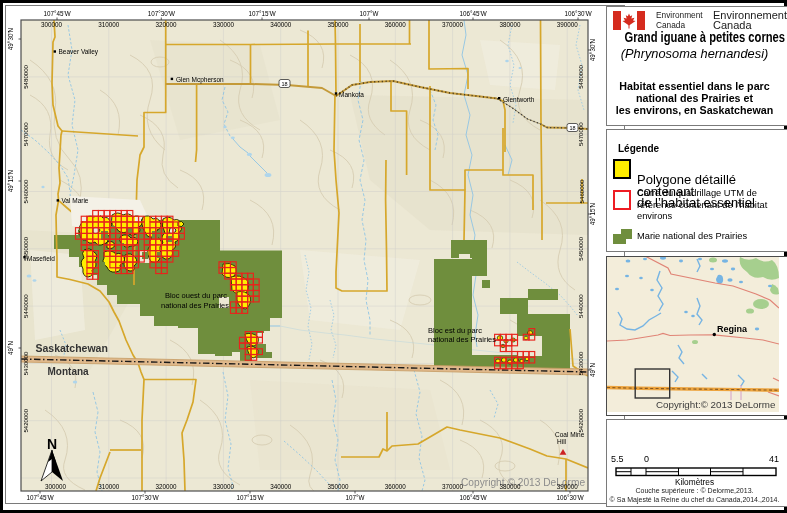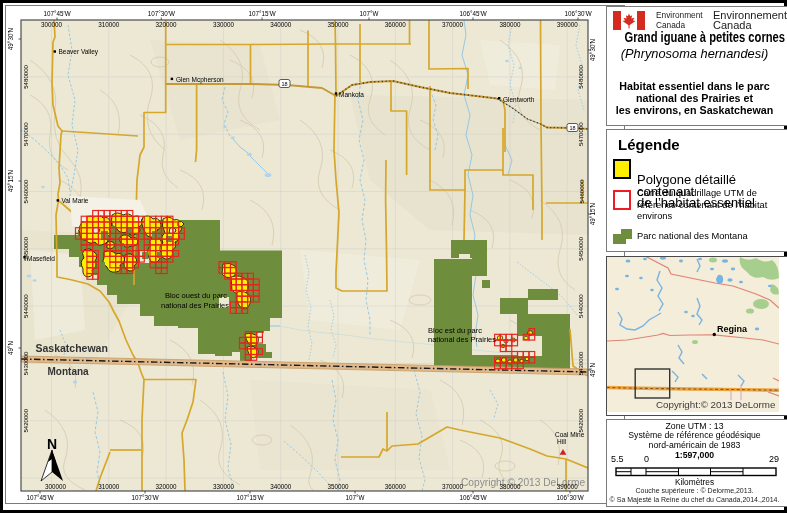--- a/index.html
+++ b/index.html
@@ -676,32 +676,32 @@
   <div class="abs" style="left:106px;top:4px;font-size:11px;line-height:9.5px;color:#1a1a1a;">Environnement<br>Canada</div>
 
   <div class="abs" style="left:0;top:22px;width:175px;text-align:center;font-size:14px;font-weight:bold;white-space:nowrap;transform:scaleX(0.8);transform-origin:50% 50%;">Grand iguane à petites cornes</div>
   <div class="abs" style="left:0;top:38.5px;width:175px;text-align:center;font-size:13.5px;font-style:italic;white-space:nowrap;transform:scaleX(0.95);transform-origin:50% 50%;">(Phrynosoma hernandesi)</div>
 
   <div class="abs" style="left:0;top:73px;width:175px;text-align:center;font-size:11.5px;font-weight:bold;line-height:12.2px;white-space:nowrap;transform:scaleX(0.93);transform-origin:50% 50%;">Habitat essentiel dans le parc<br>national des Prairies et<br>les environs, en Saskatchewan</div>
 </div>
 
 <div class="box" style="left:606px;top:129px;width:175px;height:121px;">
 
-  <div class="abs" style="left:11px;top:6px;font-size:15px;font-weight:bold;">Légende</div>
+  <div class="abs" style="left:11px;top:13px;font-size:10px;font-weight:bold;">Légende</div>
 
   <div class="abs" style="left:6px;top:29px;width:14px;height:16px;border:2.6px solid #000;background:#ffee00;"></div>
   <div class="abs" style="left:30px;top:18px;width:140px;font-size:13px;line-height:11.5px;margin-top:26px;">Polygone détaillé contenant<br>de l’habitat essentiel</div>
 
   <div class="abs" style="left:6px;top:60px;width:14px;height:16px;border:2.6px solid #ee1c23;background:#fff;"></div>
   <div class="abs" style="left:30px;top:58px;width:143px;font-size:9.3px;line-height:11.5px;">Carré du quadrillage UTM de référence contenant de l’habitat environs</div>
 
   <svg class="abs" style="left:6px;top:99px;" width="20" height="16" viewBox="0 0 20 16">
     <path d="M0,5 L8,5 L8,0 L19,0 L19,10 L13,10 L13,15 L0,15 Z" fill="#6f8e3d"></path>
   </svg>
-  <div class="abs" style="left:30px;top:101px;width:143px;font-size:9.3px;">Parc national des Montana</div>
+  <div class="abs" style="left:30px;top:101px;width:143px;font-size:9.3px;">Marie national des Prairies</div>
 </div>
 
 <div class="box" style="left:606px;top:256px;width:175px;height:158px;border:1.5px solid #4a4a4a;overflow:hidden;">
   <svg class="abs" style="left:0;top:0;" width="172" height="155" viewBox="607 259 172 155">
 
     <rect x="607" y="259" width="172" height="155" fill="#f3edda"></rect>
 
     <g fill="#a6cf8e">
       <path d="M740,259 Q748,264 756,260 Q764,266 772,262 Q779,267 779,280 Q771,284 763,279 Q753,282 747,274 Q738,268 740,259 Z"></path>
       <path d="M772,286 Q779,288 779,296 Q772,298 770,292 Z"></path>
@@ -763,27 +763,25 @@
 
     <circle cx="714.3" cy="336.5" r="1.7" fill="#000"></circle>
     <text x="717" y="334" font-family="Liberation Sans, sans-serif" font-size="9" font-weight="bold">Regina</text>
 
     <text x="656" y="410" font-family="Liberation Sans, sans-serif" font-size="9.8" fill="#3c3c3c">Copyright:© 2013 DeLorme</text>
   </svg>
 </div>
 
 <div class="box" style="left:606px;top:419px;width:175px;height:86px;">
 
-  <div class="abs" style="left:0;top:2px;width:175px;text-align:center;font-size:8.7px;line-height:9.3px;">Zone UTM : 13<br>Système de référence géodésique<br>nord-américain de 1983</div>
-
-  <div class="abs" style="left:0;top:30px;width:175px;text-align:center;font-size:8.7px;font-weight:bold;">1:597,000</div>
+
 
   <div class="abs" style="left:4px;top:33.5px;font-size:9px;">5.5</div>
   <div class="abs" style="left:37px;top:33.5px;font-size:9px;">0</div>
-  <div class="abs" style="left:162px;top:33.5px;font-size:9px;">29</div>
+  <div class="abs" style="left:162px;top:33.5px;font-size:9px;">41</div>
 
   <svg class="abs" style="left:8px;top:47px;" width="162" height="10" viewBox="0 0 162 10">
     <rect x="1" y="1" width="160" height="7.5" fill="#fff" stroke="#000" stroke-width="1.4"></rect>
     <g stroke="#000" stroke-width="1">
       <line x1="16" y1="1" x2="16" y2="8.5"></line>
       <line x1="31" y1="1" x2="31" y2="8.5"></line>
       <line x1="63.5" y1="1" x2="63.5" y2="8.5"></line>
       <line x1="95.5" y1="1" x2="95.5" y2="8.5"></line>
       <line x1="128" y1="1" x2="128" y2="8.5"></line>
       <line x1="1" y1="4.7" x2="16" y2="4.7"></line>

